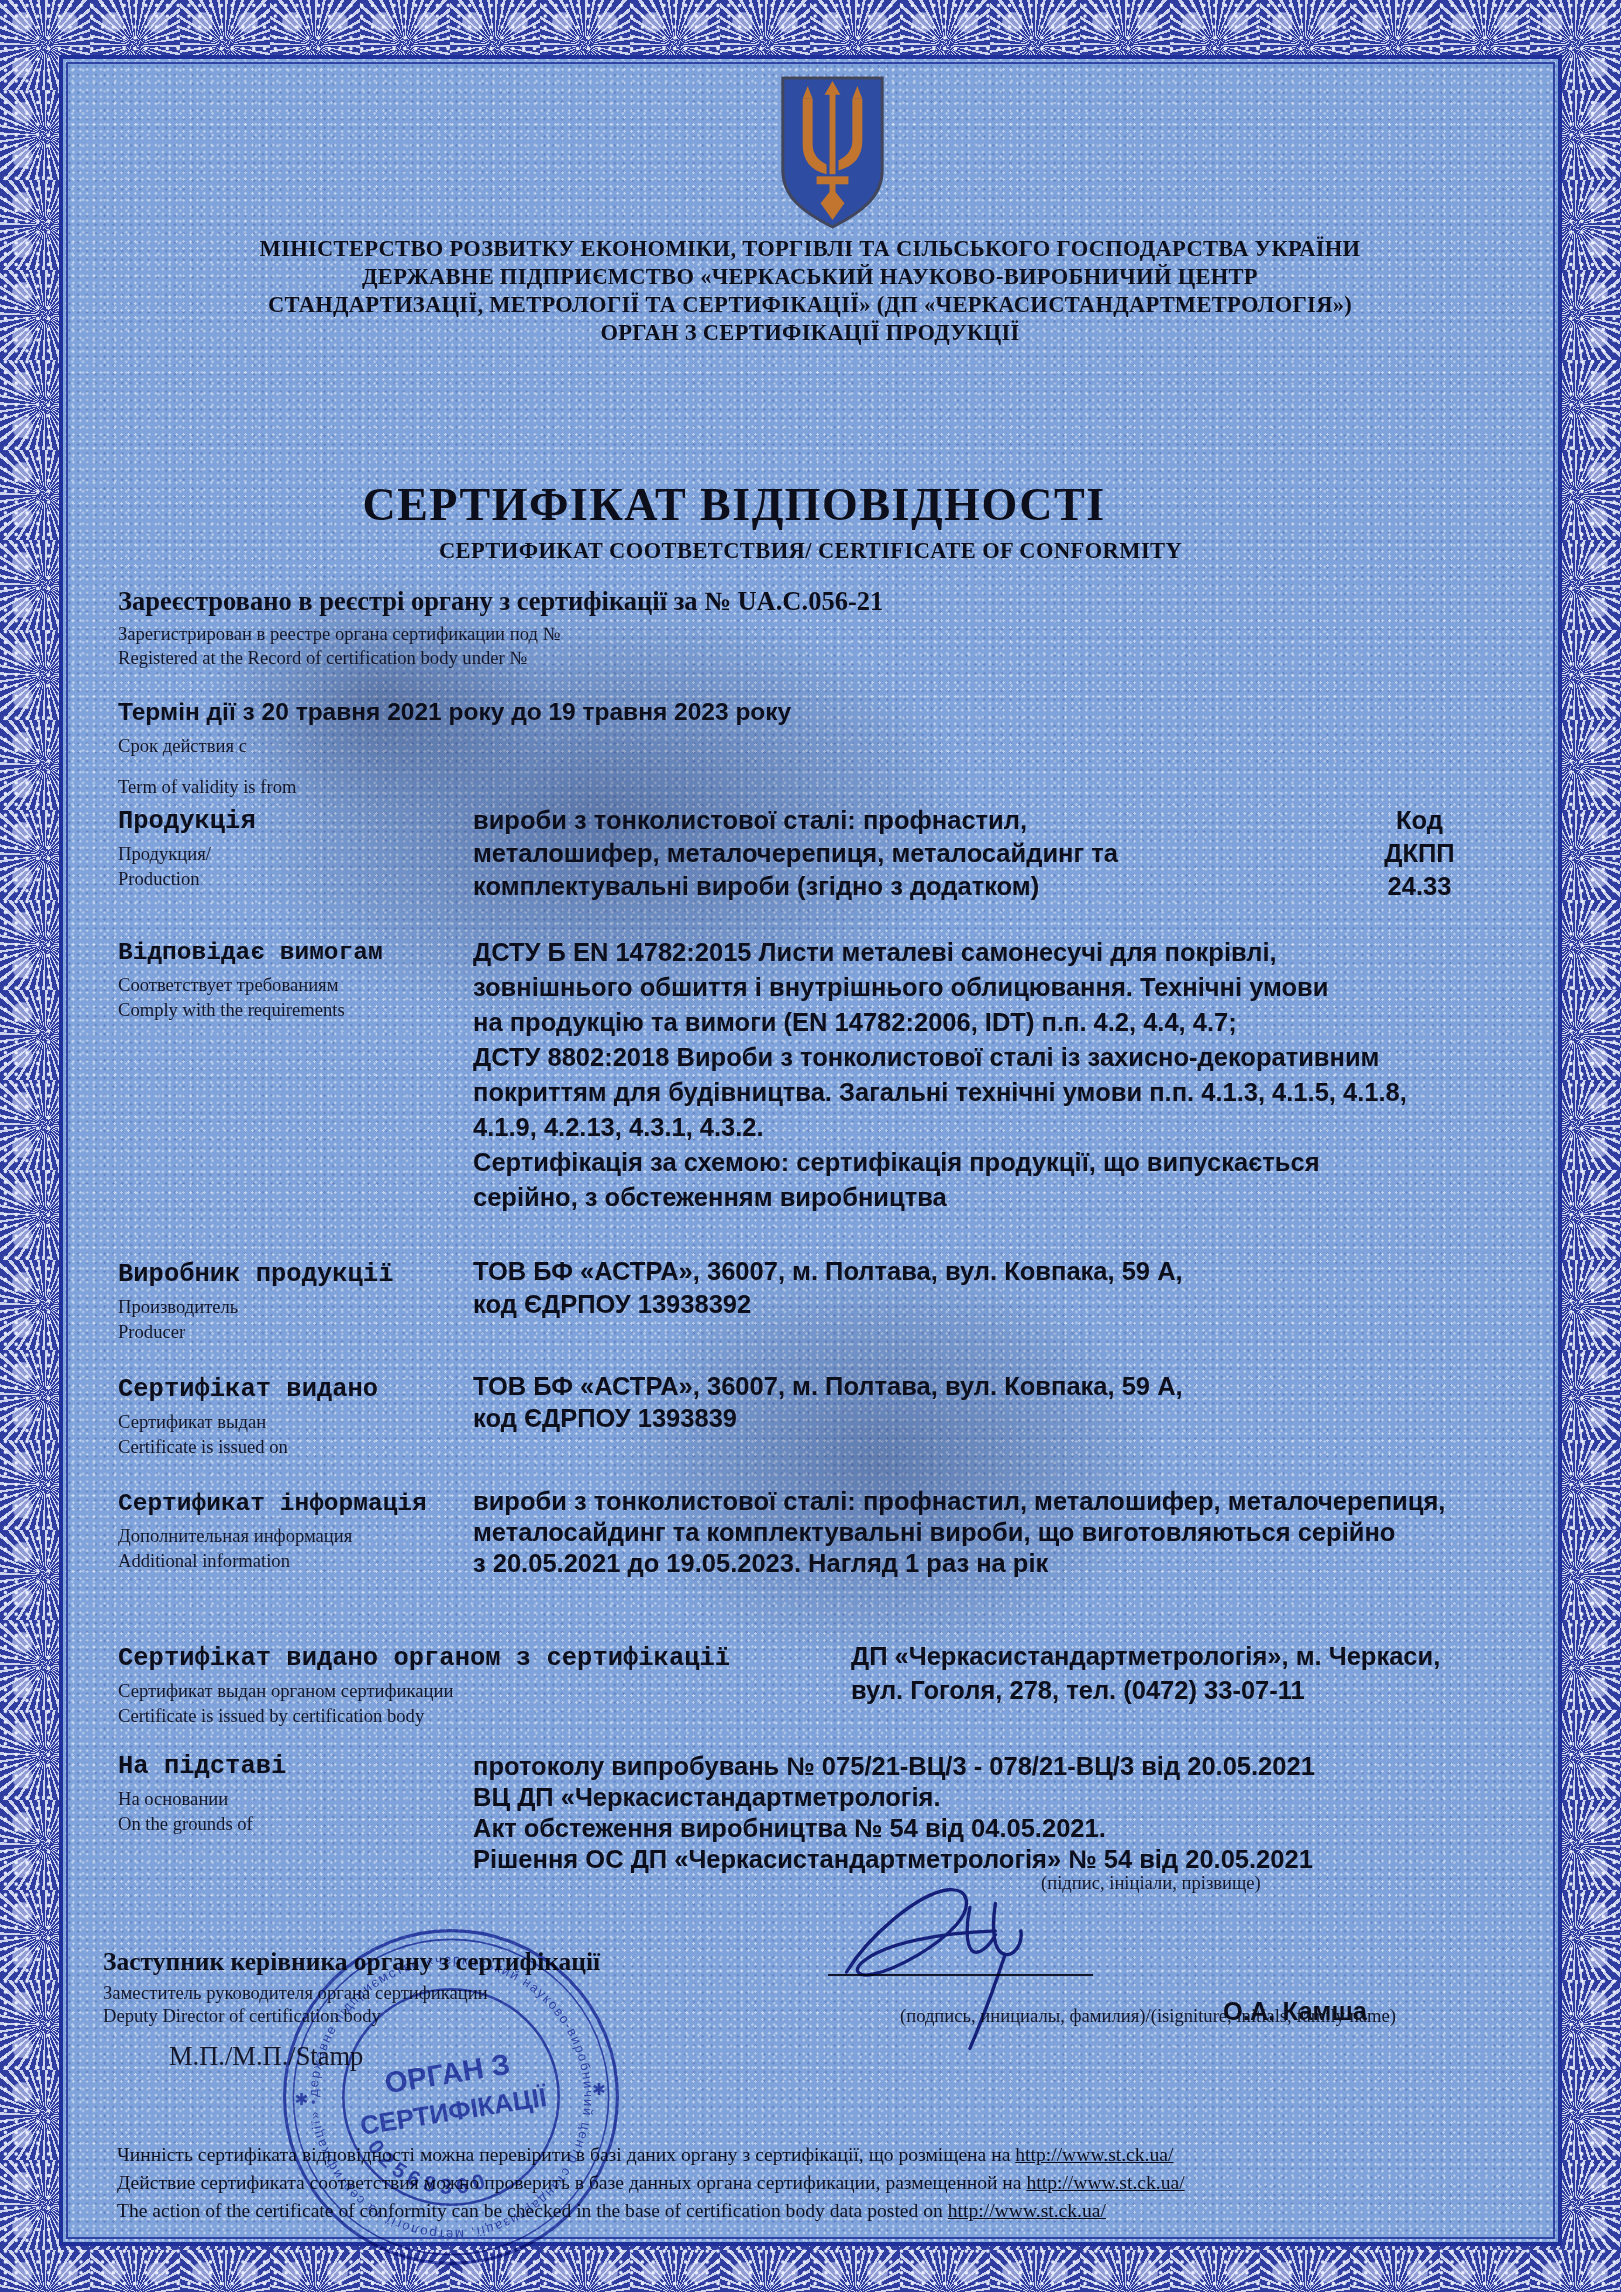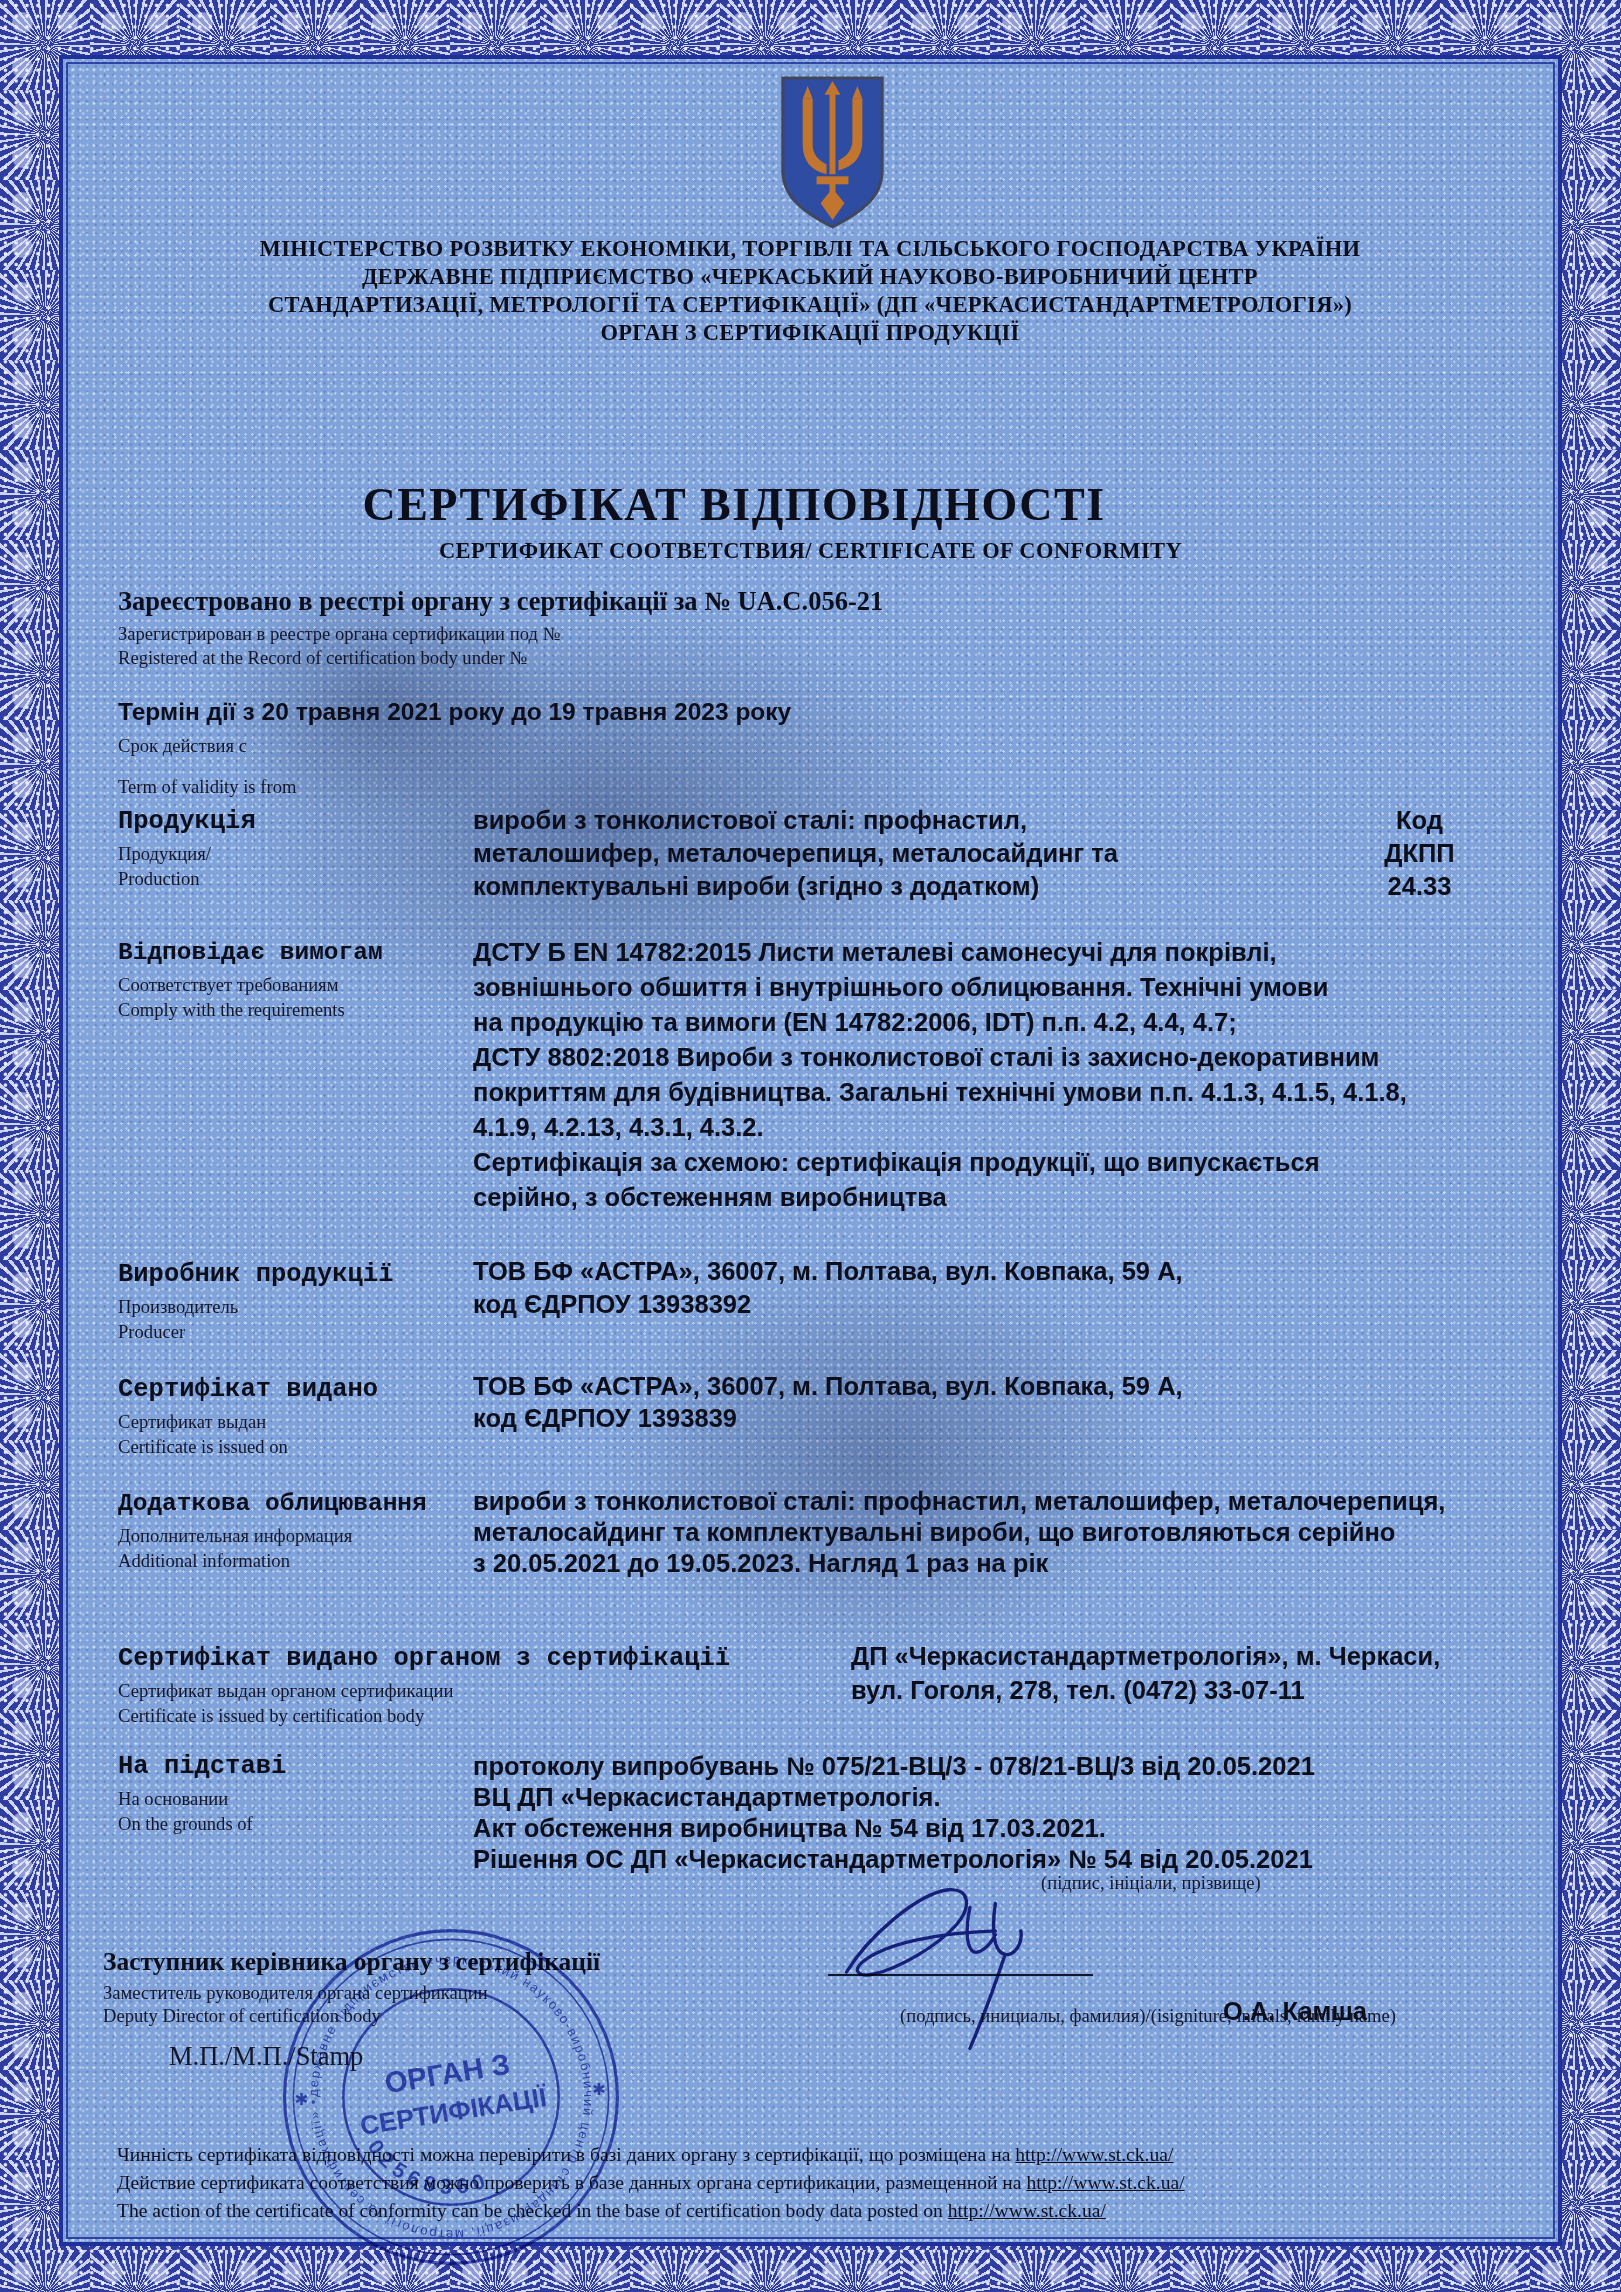--- a/index.html
+++ b/index.html
@@ -137,21 +137,21 @@
 
   <div class="lbl abs z2" style="left:118px;top:1374px">
     <div class="lm">Сертифікат видано</div>
     <div class="ls">Сертификат выдан</div>
     <div class="ls">Certificate is issued on</div>
   </div>
   <div class="val abs z2" style="left:473px;top:1370px;line-height:32px">ТОВ БФ «АСТРА», 36007, м. Полтава, вул. Ковпака, 59 А,
 код ЄДРПОУ 1393839</div>
 
   <div class="lbl abs z2" style="left:118px;top:1488px">
-    <div class="lm" style="font-size:24.5px">Додаткова облицювання</div>
+    <div class="lm" style="font-size:24.5px">Сертификат інформація</div>
     <div class="ls">Дополнительная информация</div>
     <div class="ls">Additional information</div>
   </div>
   <div class="val abs z2" style="left:473px;top:1486px;line-height:31px;width:1049px">вироби з тонколистової сталі: профнастил, металошифер, металочерепиця,
 металосайдинг та комплектувальні вироби, що виготовляються серійно
 з 20.05.2021 до 19.05.2023. Нагляд 1 раз на рік</div>
 
   <div class="lbl abs z2" style="left:118px;top:1643px">
     <div class="lm">Сертифікат видано органом з сертифікації</div>
     <div class="ls">Сертификат выдан органом сертификации</div>
@@ -160,21 +160,21 @@
   <div class="val abs z2" style="left:851px;top:1639px;line-height:34px">ДП «Черкасистандартметрологія», м. Черкаси,
 вул. Гоголя, 278, тел. (0472) 33-07-11</div>
 
   <div class="lbl abs z2" style="left:118px;top:1751px">
     <div class="lm">На підставі</div>
     <div class="ls">На основании</div>
     <div class="ls">On the grounds of</div>
   </div>
   <div class="val abs z2" style="left:473px;top:1751px;line-height:31px;width:1049px">протоколу випробувань № 075/21-ВЦ/3 - 078/21-ВЦ/3 від 20.05.2021
 ВЦ ДП «Черкасистандартметрологія.
-Акт обстеження виробництва № 54 від 17.03.2021.
+Акт обстеження виробництва № 54 від 04.05.2021.
 Рішення ОС ДП «Черкасистандартметрологія» № 54 від 20.05.2021</div>
 
   <div class="abs serifB z2" style="left:103px;top:1947px;font-size:25.5px">Заступник керівника органу з сертифікації</div>
   <div class="abs serif z2" style="left:103px;top:1982px;font-size:18.6px">Заместитель руководителя органа сертификации</div>
   <div class="abs serif z2" style="left:103px;top:2005px;font-size:18.6px">Deputy Director of certification body</div>
 
   <div id="sig-line" class="abs"></div>
   <svg id="sig-svg" class="abs" width="333" height="196" viewBox="0 0 340 200">
     <path d="M24,100 C46,64 96,20 128,16 C150,14 152,34 136,52 C116,74 78,96 52,102 C36,106 30,98 40,90 C64,70 120,60 176,58 M150,34 C146,52 146,72 152,78 C158,84 170,74 176,62 M176,30 C172,56 174,80 186,82 C196,84 204,70 202,58 M186,82 C176,112 162,150 150,178" stroke="#27308e" stroke-width="3.4" fill="none" stroke-linecap="round"></path>
   </svg>

